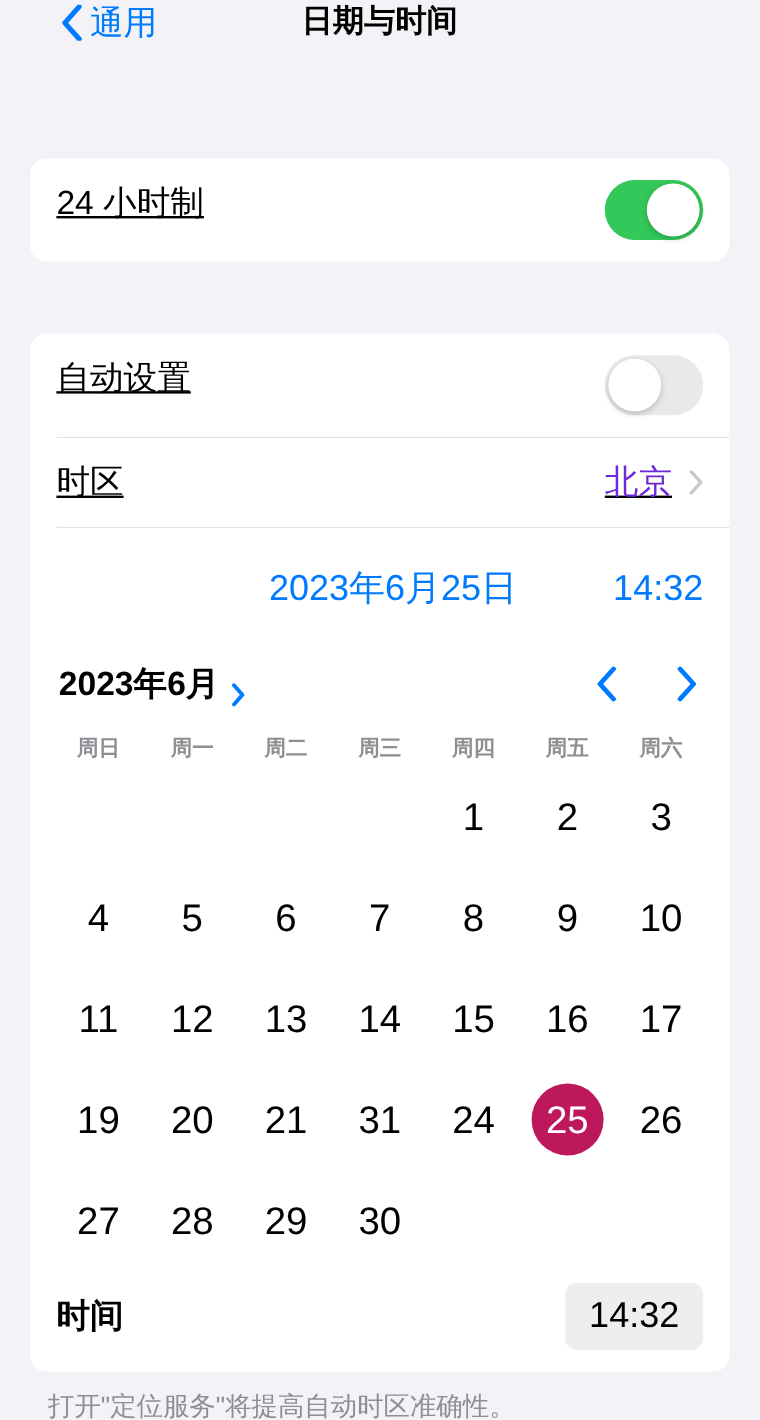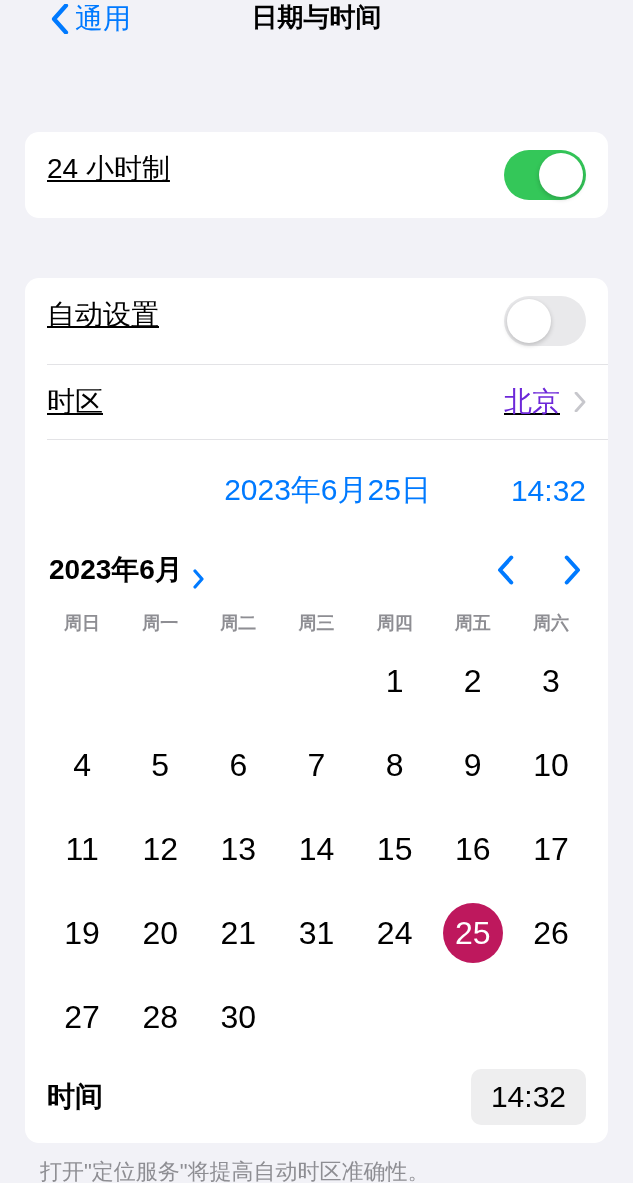--- a/index.html
+++ b/index.html
@@ -357,20 +357,23 @@
         <div class="day-cell">
           <div class="day-inner">26</div>
         </div>
         <div class="day-cell">
           <div class="day-inner">27</div>
         </div>
         <div class="day-cell">
           <div class="day-inner">28</div>
         </div>
         <div class="day-cell">
+          <div class="day-inner">29</div>
+        </div>
+        <div class="day-cell">
           <div class="day-inner">30</div>
         </div>
       </div>
   </div>
 
   <div class="time-row">
     <span class="time-label">时间</span>
     <span class="time-pill">14:32</span>
   </div>
 </div>

